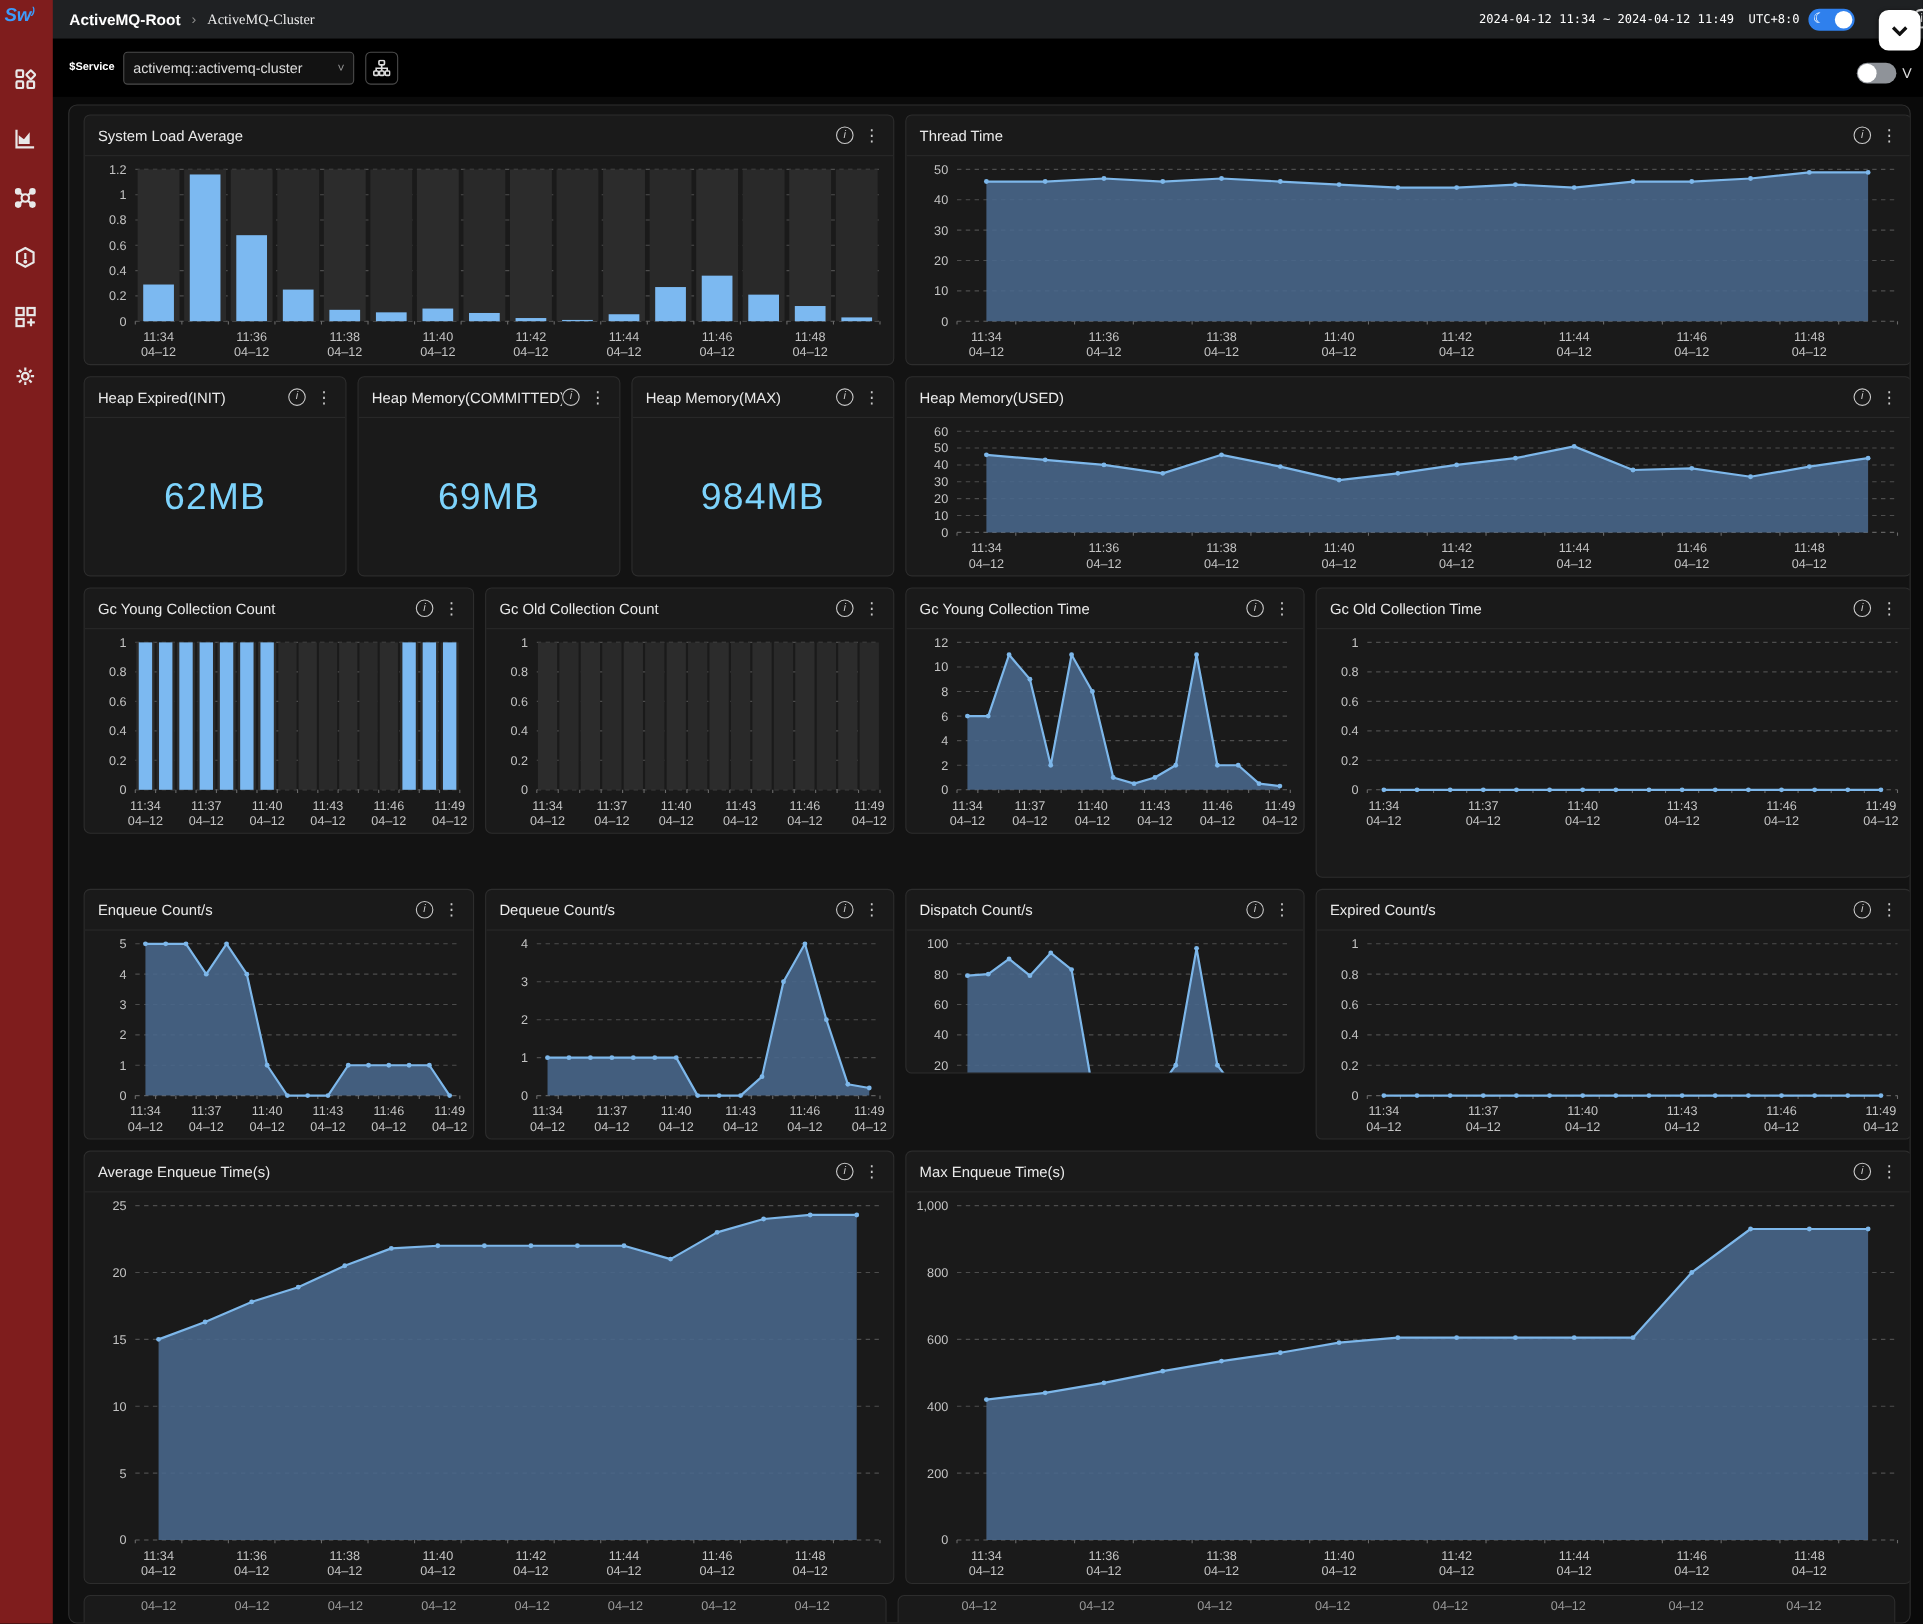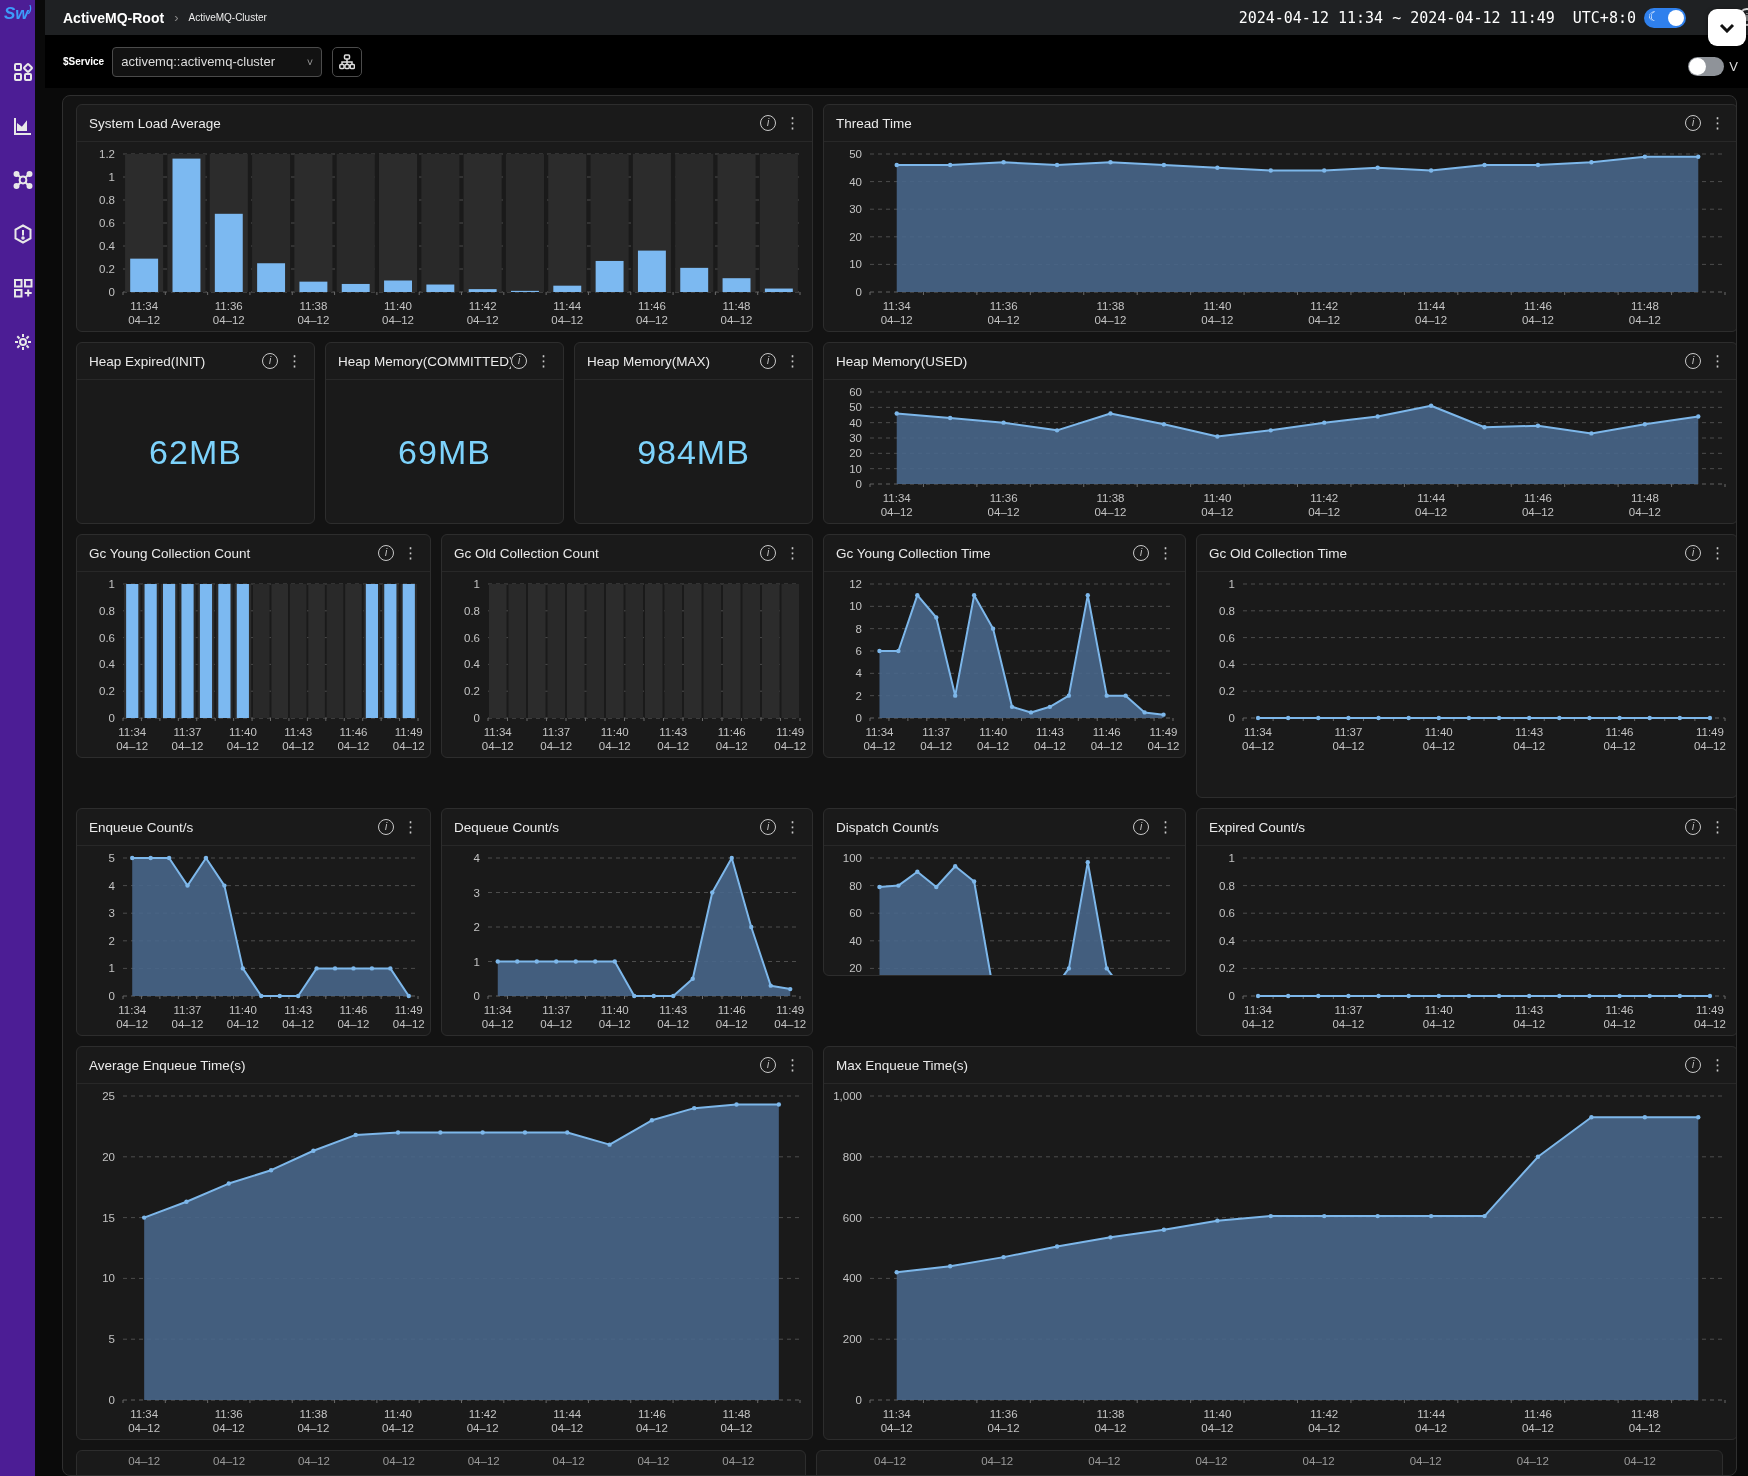--- a/index.html
+++ b/index.html
@@ -1,30 +1,30 @@
 <!DOCTYPE html>
 <html><head>
 <meta charset="utf-8">
 <style>
   * { margin:0; padding:0; box-sizing:border-box; }
   html,body { width:1748px; height:1476px; overflow:hidden; background:#0a0a0a;
               font-family:"Liberation Sans", sans-serif; }
   
-  .sidebar { position:absolute; left:0; top:0; width:35px; height:1476px; background:#4c1d95; z-index:30; }
+  .sidebar { position:absolute; left:0; top:0; width:48px; height:1476px; background:#7f1d1d; z-index:30; }
   .logo { position:absolute; left:4px; top:4px; color:#3d9bfa; font-weight:bold; font-size:17px; font-style:italic; }
   .logo sup { font-size:9px; }
   .side-icon { position:absolute; left:9px; width:27px; height:27px; display:flex; align-items:center; justify-content:center; cursor:pointer; }
   .side-icon svg { stroke:#e8e8e8; fill:none; stroke-width:2; }
   
   .topbar { position:absolute; left:45px; top:0; width:1703px; height:35px; background:#1f2123; display:flex; align-items:center; z-index:20; }
   .crumb-root { color:#fff; font-weight:bold; font-size:14px; margin-left:18px; cursor:pointer; }
   .crumb-sep { color:#8a8a8a; margin:0 10px; font-size:13px; }
-  .crumb-cur { color:#ececec; font-size:10px; }
+  .crumb-cur { color:#ececec; font-size:13px;font-family:Liberation Serif, serif; }
   .topbar-right { position:absolute; right:8px; top:0; height:35px; display:flex; align-items:center; gap:8px; }
-  .time-range { color:#fff; font-size:15px; font-family:"DejaVu Sans Mono", monospace; white-space:nowrap; }
+  .time-range { color:#fff; font-size:11px; font-family:"DejaVu Sans Mono", monospace; white-space:nowrap; }
   .moon-toggle { width:42px; height:20px; border-radius:10px; background:#2f80ed; position:relative; cursor:pointer; }
   .moon-toggle .knob { position:absolute; right:2px; top:2px; width:16px; height:16px; background:#fff; border-radius:50%; }
   .moon-toggle .moon { position:absolute; left:4px; top:1px; color:#fff; font-size:13px; }
   .chev-btn { position:absolute; right:2px; top:9px; width:38px; height:37px; background:#fff; border-radius:9px;
               display:flex; align-items:center; justify-content:center; box-shadow:0 1px 4px rgba(0,0,0,.5); z-index:40; cursor:pointer; }
   .chev-btn svg { stroke:#111; stroke-width:3; fill:none; }
   .info-corner { position:absolute; right:-8px; top:8px; width:18px; height:18px; border:2px solid #ddd; border-radius:50%;
                  color:#ddd; font-size:11px; text-align:center; line-height:15px; z-index:35; }
   
   .toolbar { position:absolute; left:45px; top:35px; width:1703px; height:53px; background:#000; display:flex; align-items:center; }

